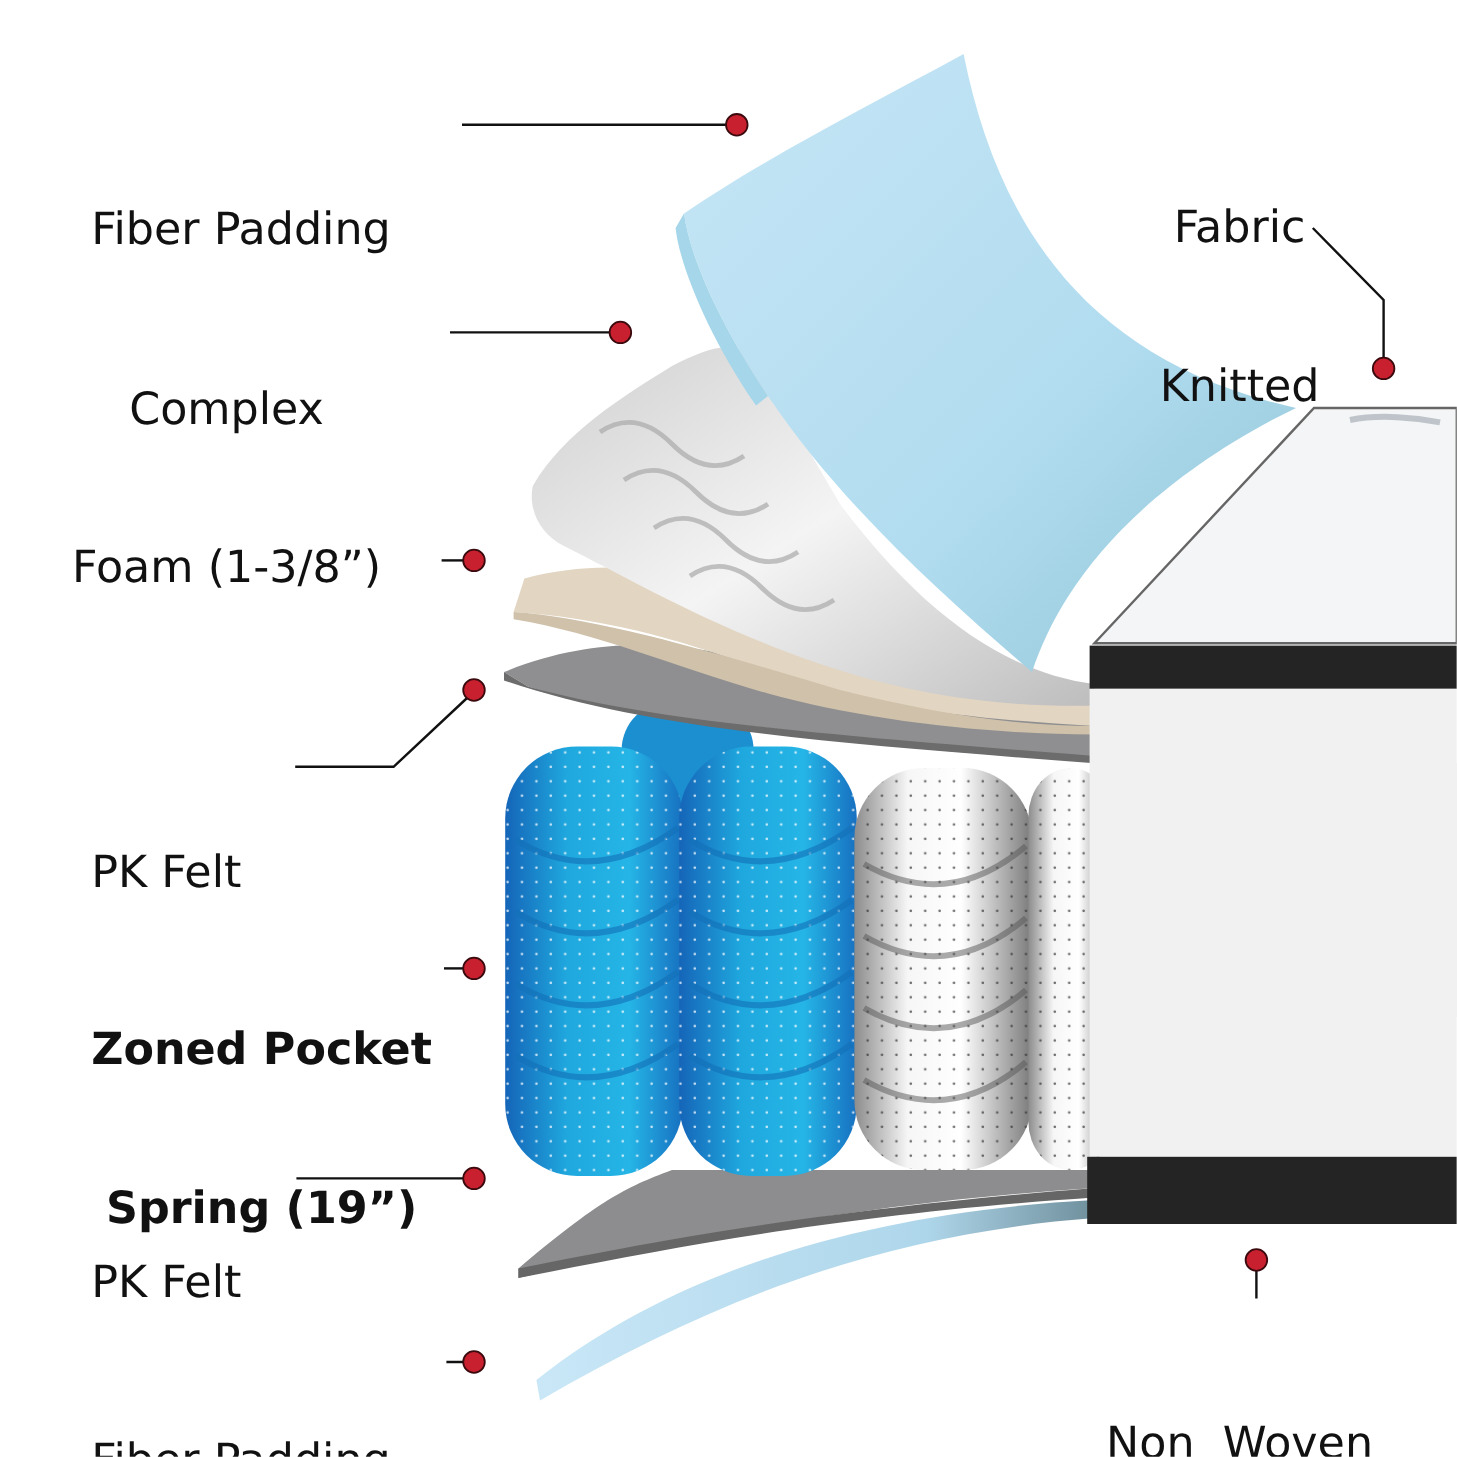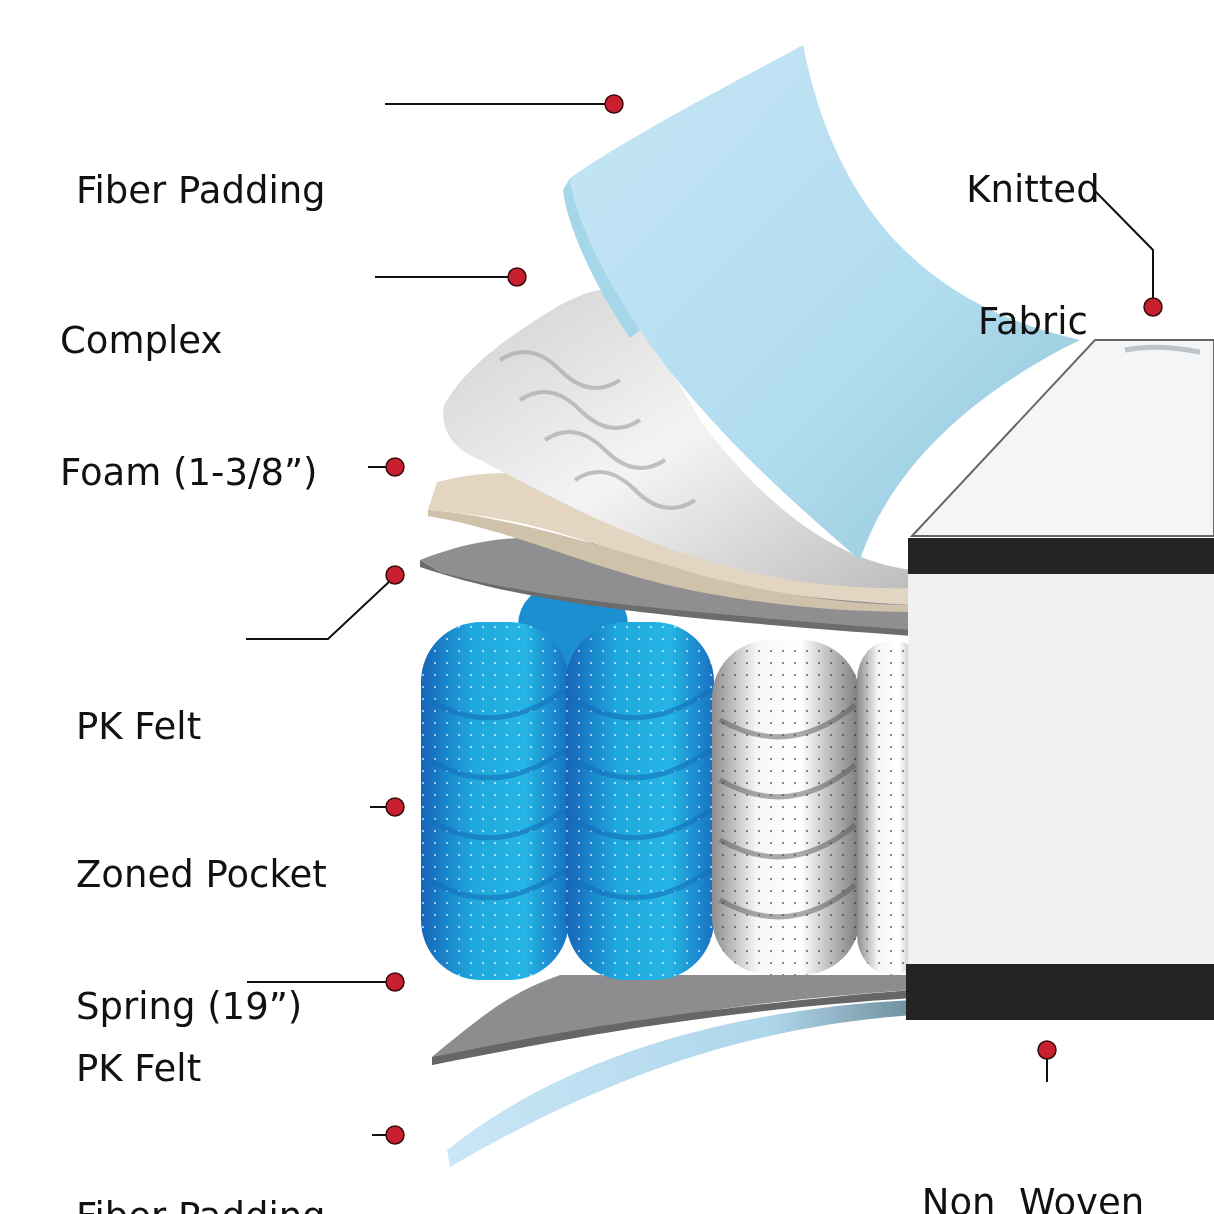--- a/index.html
+++ b/index.html
@@ -1,18 +1,18 @@
 <!DOCTYPE html>
 <html><head>
 <meta charset="utf-8">
 <style>
   html, body { margin: 0; padding: 0; background: #ffffff; }
   body { width: 1214px; height: 1214px; position: relative; overflow: hidden;
          font-family: "DejaVu Sans", "Liberation Sans", sans-serif; color: #111; }
-  .label { position: absolute; font-size: 37px; line-height: 44px; color: #111; white-space: pre; }
+  .label { position: absolute; font-size: 37px; line-height: 44px; color: #111; white-space: pre; text-align: center; }
   .label.right { text-align: center; }
   svg.art { position: absolute; left: 0; top: 0; }
 </style>
 </head>
 <body>
 
 <svg class="art" width="1214" height="1214" viewBox="0 0 1214 1214">
   <defs>
     <linearGradient id="gFiber" x1="0" y1="0" x2="1" y2="1">
       <stop offset="0" stop-color="#c6e6f6"></stop>
@@ -140,31 +140,31 @@
 </div>
 <div class="label" style="left:60px; top:231px;">
   <div>Complex</div>
   <div>Foam (1-3/8”)</div>
 </div>
 <div class="label" style="left:76px; top:424px;">
 </div>
 <div class="label" style="left:76px; top:617px;">
   <div>PK Felt</div>
 </div>
-<div class="label" style="left:76px; top:765px;">
+<div class="label" style="left:76px; top:765px;font-weight:bold;">
   <div>Zoned Pocket</div>
   <div>Spring (19”)</div>
 </div>
 <div class="label" style="left:76px; top:959px;">
   <div>PK Felt</div>
 </div>
 <div class="label" style="left:76px; top:1107px;">
   <div>Fiber Padding</div>
 </div>
 
 <div class="label right" style="left:950px; top:80px; width:166px;">
+  <div>Fabric</div>
   <div>Knitted</div>
-  <div>Fabric</div>
 </div>
 <div class="label right" style="left:898px; top:1093px; width:270px;">
   <div>Non  Woven</div>
   
 </div>
 
 </body></html>

